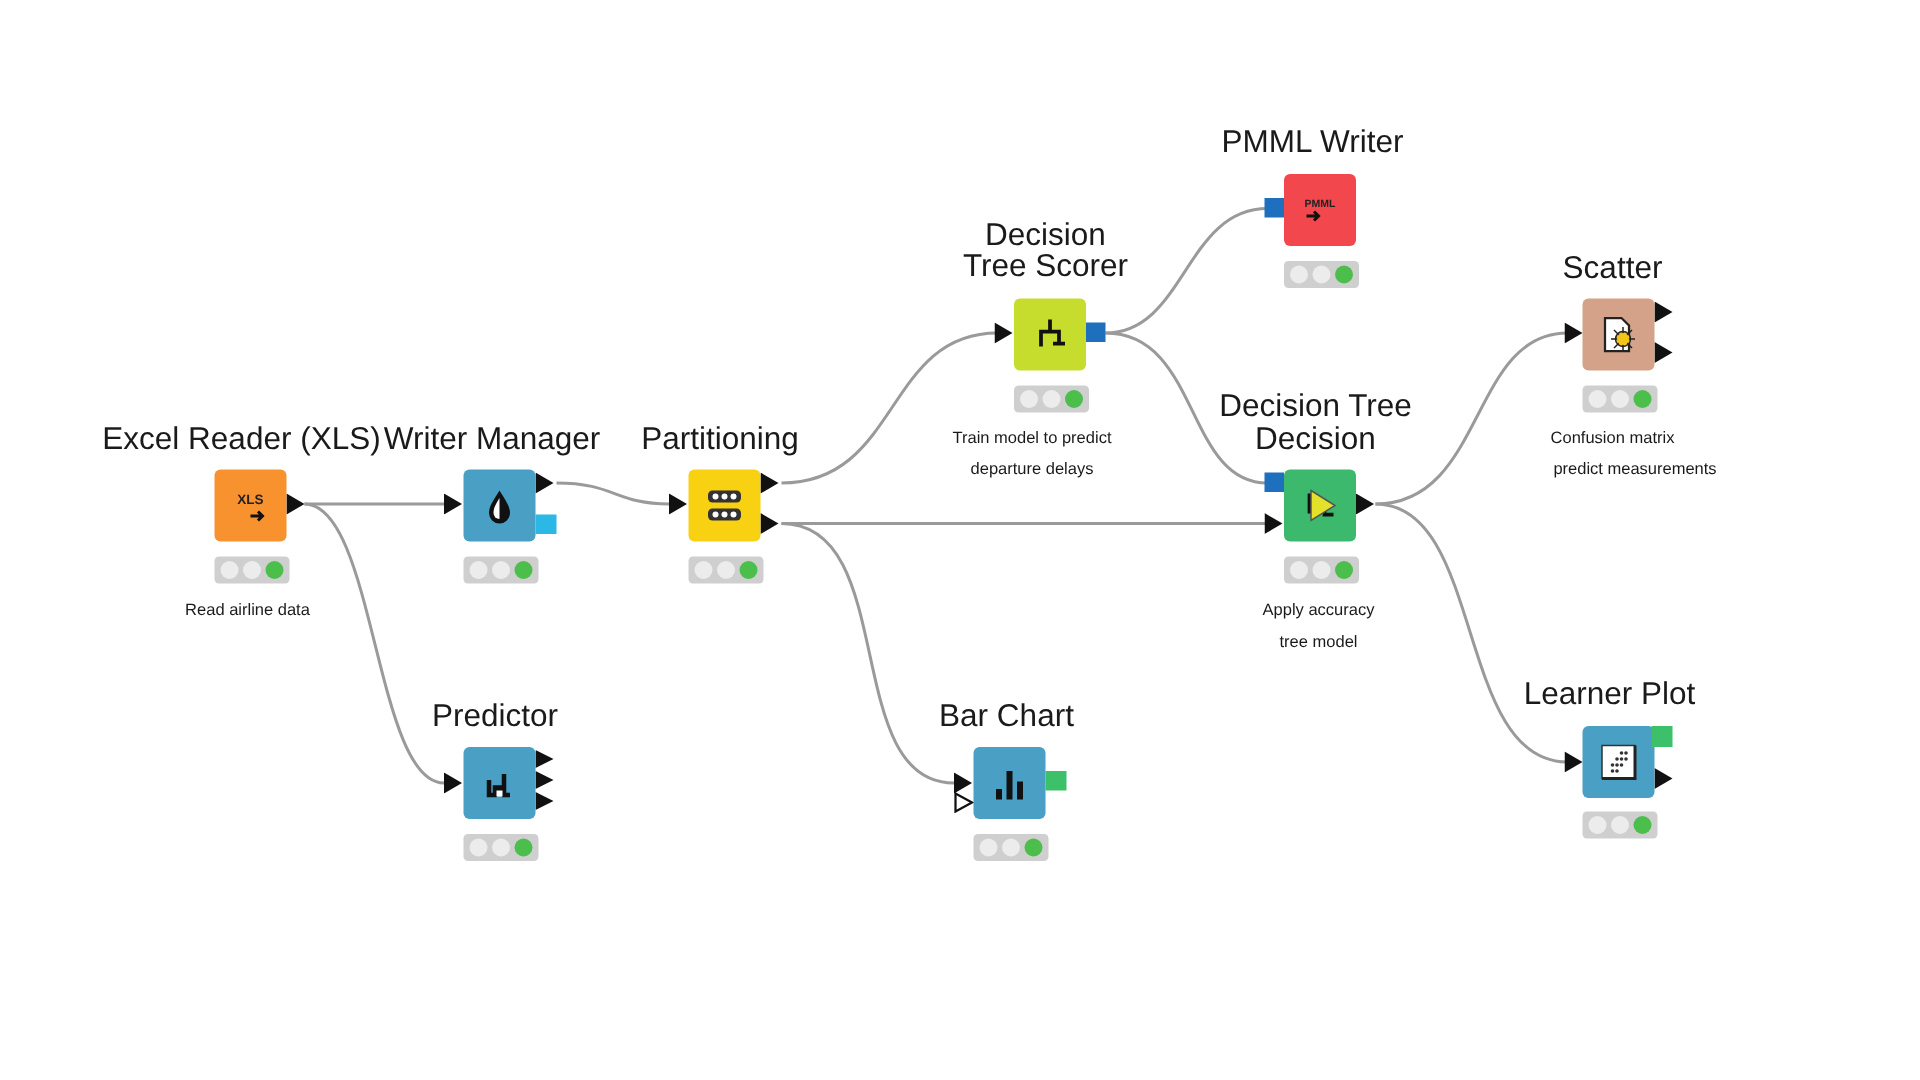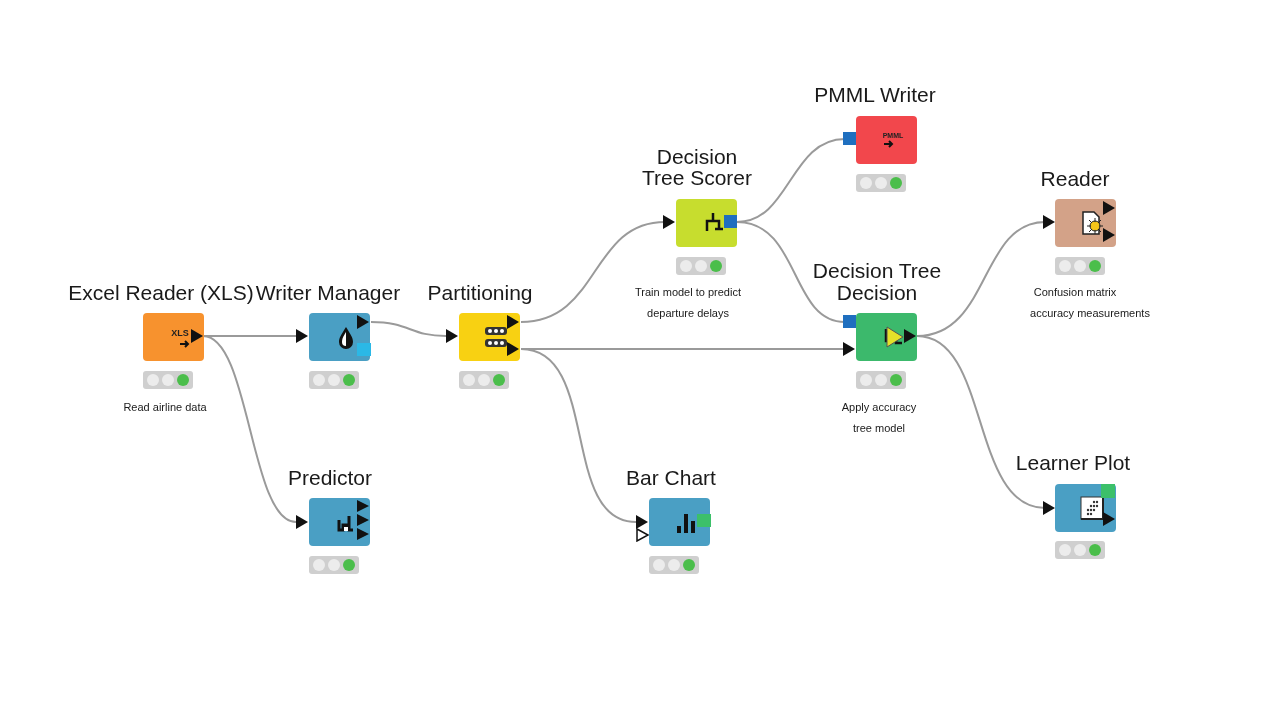--- a/index.html
+++ b/index.html
@@ -4,21 +4,21 @@
 <style>
   html, body { margin: 0; padding: 0; background: #ffffff; }
   body { width: 1280px; height: 720px; position: relative; overflow: hidden;
          font-family: "Liberation Sans", "DejaVu Sans", sans-serif; color: #1a1a1a; }
   #canvas { position: absolute; left: 0; top: 0; width: 1280px; height: 720px; }
   .node { position: absolute; }
   .node-title { position: absolute; font-weight: normal; font-size: 21px; text-align: right;
                 white-space: nowrap; line-height: 21px; transform: translateX(-50%); }
   .node-desc { position: absolute; font-size: 11px; text-align: center; white-space: nowrap;
                line-height: 21px; transform: translateX(-50%); }
-  .node-box { position: absolute; width: 48px; height: 48px; border-radius: 4px; padding-left: 13px; }
+  .node-box { position: absolute; width: 48px; height: 48px; border-radius: 4px; }
   .status { position: absolute; width: 50px; height: 18px; background: #cfcfcf; border-radius: 3px; }
   .status span { position: absolute; top: 3px; width: 12px; height: 12px; border-radius: 50%; background: #ececec; }
   .status span.l1 { left: 4px; } .status span.l2 { left: 19px; } .status span.l3 { left: 34px; background: #4bbe4b; }
 </style>
 </head>
 <body>
 
 <svg id="canvas" width="1280" height="720" viewBox="0 0 1280 720">
   <g id="connections" fill="none" stroke="#9a9a9a" stroke-width="2">
     <path d="M203,336 L296,336" stroke="#9a9a9a"></path>
@@ -211,21 +211,21 @@
   </div>
   <div style="position:absolute;left:697px;top:514px;width:14px;height:13px;background:#3cc06a"></div>
   <div class="status" style="left:649px;top:556px">
       <span class="l1" style="background: rgb(236, 236, 236);"></span>
       <span class="l2" style="background: rgb(236, 236, 236);"></span>
       <span class="l3" style="background: rgb(75, 190, 75);"></span>
     </div>
 </div>
 
 <div class="node">
-  <div class="node-title" style="left:1075px;top:168px">Reader</div>
+  <div class="node-title" style="left:1075px;top:168px">Scatter</div>
   <svg style="position:absolute;left:1043px;top:215px" width="14" height="14">
       <polygon points="0,0 12,7 0,14" fill="#111"></polygon>
     </svg>
   <div class="node-box" style="left:1055px;top:199px;background:#d3a288">
     <svg width="48" height="48">
       <path d="M15,13 L26,13 L31,18 L31,35 L15,35 Z" fill="#fff" stroke="#222" stroke-width="1.5"></path>
       <circle cx="27" cy="27" r="5" fill="#f4c519" stroke="#222" stroke-width="1"></circle>
       <path d="M27,19 L27,35 M19,27 L35,27 M21,21 L33,33 M33,21 L21,33" stroke="#222" stroke-width="1"></path>
       <circle cx="27" cy="27" r="4" fill="#f4c519"></circle>
     </svg>
@@ -235,21 +235,21 @@
     </svg>
   <svg style="position:absolute;left:1103px;top:228px" width="14" height="14">
       <polygon points="0,0 12,7 0,14" fill="#111"></polygon>
     </svg>
   <div class="status" style="left:1055px;top:257px">
       <span class="l1" style="background: rgb(236, 236, 236);"></span>
       <span class="l2" style="background: rgb(236, 236, 236);"></span>
       <span class="l3" style="background: rgb(75, 190, 75);"></span>
     </div>
   <div class="node-desc" style="left:1075px;top:282px">Confusion matrix</div>
-  <div class="node-desc" style="left:1090px;top:303px">accuracy measurements</div>
+  <div class="node-desc" style="left:1090px;top:303px">predict measurements</div>
 </div>
 
 <div class="node">
   <div class="node-title" style="left:1073px;top:452px">Learner Plot</div>
   <svg style="position:absolute;left:1043px;top:501px" width="14" height="14">
       <polygon points="0,0 12,7 0,14" fill="#111"></polygon>
     </svg>
   <div class="node-box" style="left:1055px;top:484px;background:#4a9fc4">
     <svg width="48" height="48">
       <rect x="13" y="13" width="22" height="22" fill="#fff" stroke="#333" stroke-width="1"></rect>

